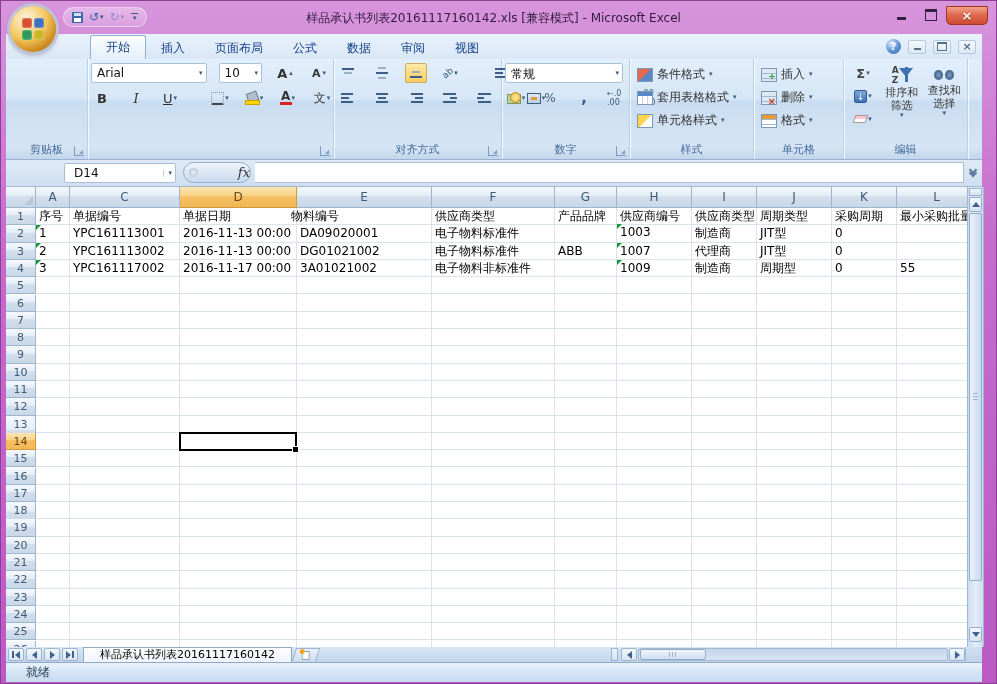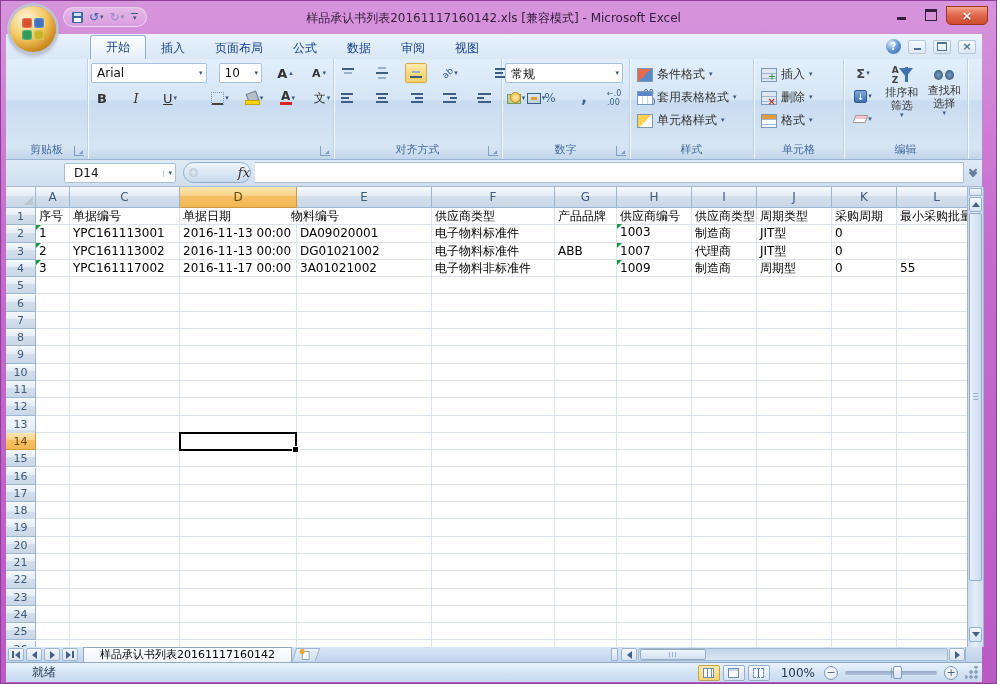--- a/index.html
+++ b/index.html
@@ -179,21 +179,21 @@
 .sheet-ico::after{content:"";position:absolute;left:-3px;top:-3px;width:5px;height:5px;background:#f5a623;border-radius:50%}
 .strip-fill{flex:1}
 .tab-split{width:7px;height:13px;background:linear-gradient(#eef4fb,#d3e1f0);border:1px solid #9db4cf;margin-right:3px;cursor:col-resize}
 .hbtn{width:16px;height:13px;background:linear-gradient(#f2f7fc,#d9e5f2);border:1px solid #9db4cf;border-radius:2px;display:flex;align-items:center;justify-content:center;cursor:pointer}
 .hscroll{position:relative;width:310px;height:13px;margin:0 1px;background:linear-gradient(#c4d5e8,#d9e6f4);border:1px solid #a3b9d2;border-radius:2px;cursor:pointer}
 .h-thumb{position:absolute;left:1px;top:0px;width:66px;height:11px;background:linear-gradient(#f0f6fc,#cfdfef);border:1px solid #93adc9;border-radius:2px;cursor:grab}
 .h-thumb .grip-h{position:absolute;top:2px;bottom:2px;left:50%;width:8px;margin-left:-4px;background:repeating-linear-gradient(to right,#9db4cf 0 1px,transparent 1px 3px)}
 .corner-sash{width:17px;height:15px;background:linear-gradient(#d2e1f1,#bfd3e9);border-left:1px solid #a0b8d0}
 
 .statusbar{position:absolute;left:5px;top:661px;right:14px;height:20px;background:linear-gradient(#e8f2fc,#d3e3f4 55%,#c6daee);border-top:1px solid #8fa9c6;display:flex;align-items:center;font-size:12px;color:#243a52}
-.status-mode{padding-left:26px}
+.status-mode{padding-left:20px}
 .status-right{margin-left:auto;display:flex;align-items:center;gap:3px;padding-right:3px}
 .view-btn{width:22px;height:16px;border:1px solid #94aecd;border-radius:2px;background:linear-gradient(#f3f8fd,#d7e4f2);display:flex;align-items:center;justify-content:center;cursor:pointer}
 .view-btn.active{background:linear-gradient(#fde9ad,#fbd46e);border-color:#c2a14e}
 .vi{width:11px;height:10px}
 .vi-normal{background:repeating-linear-gradient(to right,#fff 0 3px,#6d8db3 3px 4px),repeating-linear-gradient(to bottom,#fff 0 3px,#6d8db3 3px 4px),#fff;border:1px solid #6d8db3}
 .vi-layout{background:#fff;border:1px solid #6d8db3;box-shadow:inset 0 2px 0 #c8d6e6}
 .vi-break{background:linear-gradient(to right,#fff 45%,#3e72b0 45%,#3e72b0 55%,#fff 55%);border:1px dashed #6d8db3}
 .zoom-label{margin:0 6px 0 8px;cursor:pointer}
 .zbtn{width:14px;height:14px;border-radius:50%;border:1px solid #7e98b6;background:radial-gradient(circle at 35% 30%,#fff,#d7e2ef);color:#44618c;font-size:11px;line-height:12px;text-align:center;cursor:pointer}
 .zoom-track{position:relative;width:92px;height:4px;margin:0 4px;background:linear-gradient(#93a9c2,#b4c4d8);border-radius:2px;cursor:pointer}
@@ -603,33 +603,15 @@
         </div>
       </div>
     <span class="hbtn">
         <i class="tri-rt"></i>
       </span>
     <span class="corner-sash"></span>
   </div>
 
   <div class="statusbar">
     <span class="status-mode">就绪</span>
-    <div class="status-right">
-      <span class="view-btn active">
-          <i class="vi vi-normal"></i>
-        </span>
-      <span class="view-btn">
-          <i class="vi vi-layout"></i>
-        </span>
-      <span class="view-btn">
-          <i class="vi vi-break"></i>
-        </span>
-      <span class="zoom-label">100%</span>
-      <span class="zbtn">−</span>
-      <div class="zoom-track">
-          <span class="zoom-thumb"></span>
-        </div>
-      <span class="zbtn">+</span>
-      <span class="resize-grip"></span>
-    </div>
   </div>
 
 </div>
 
 </body></html>

